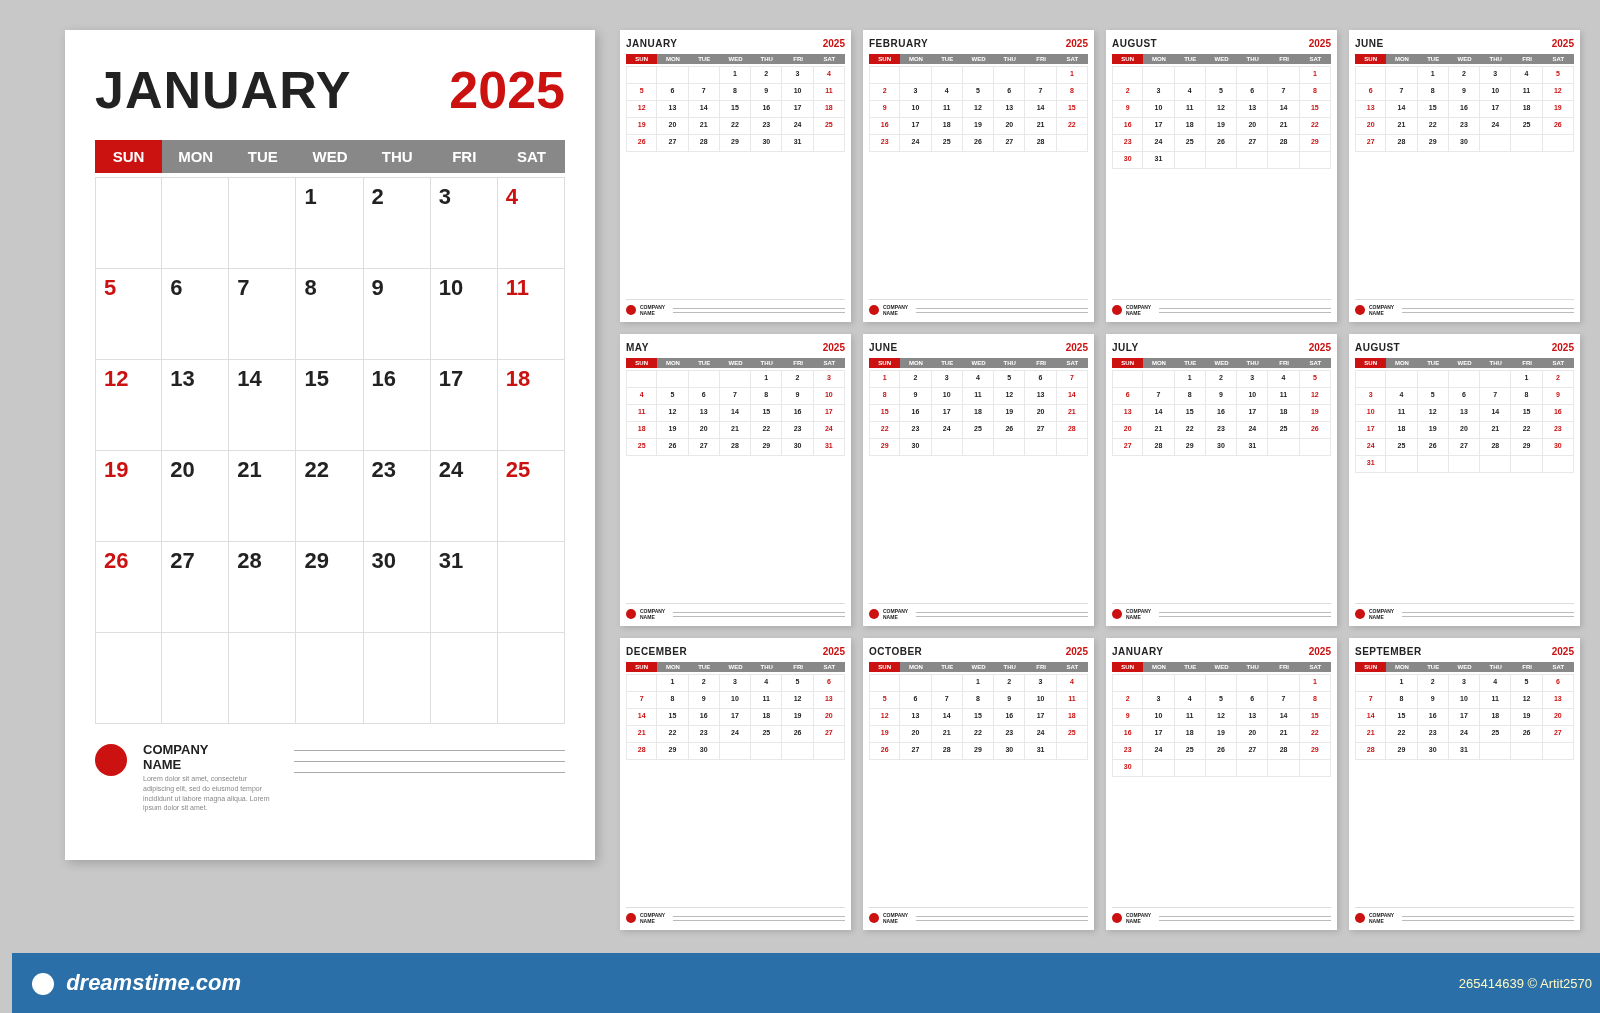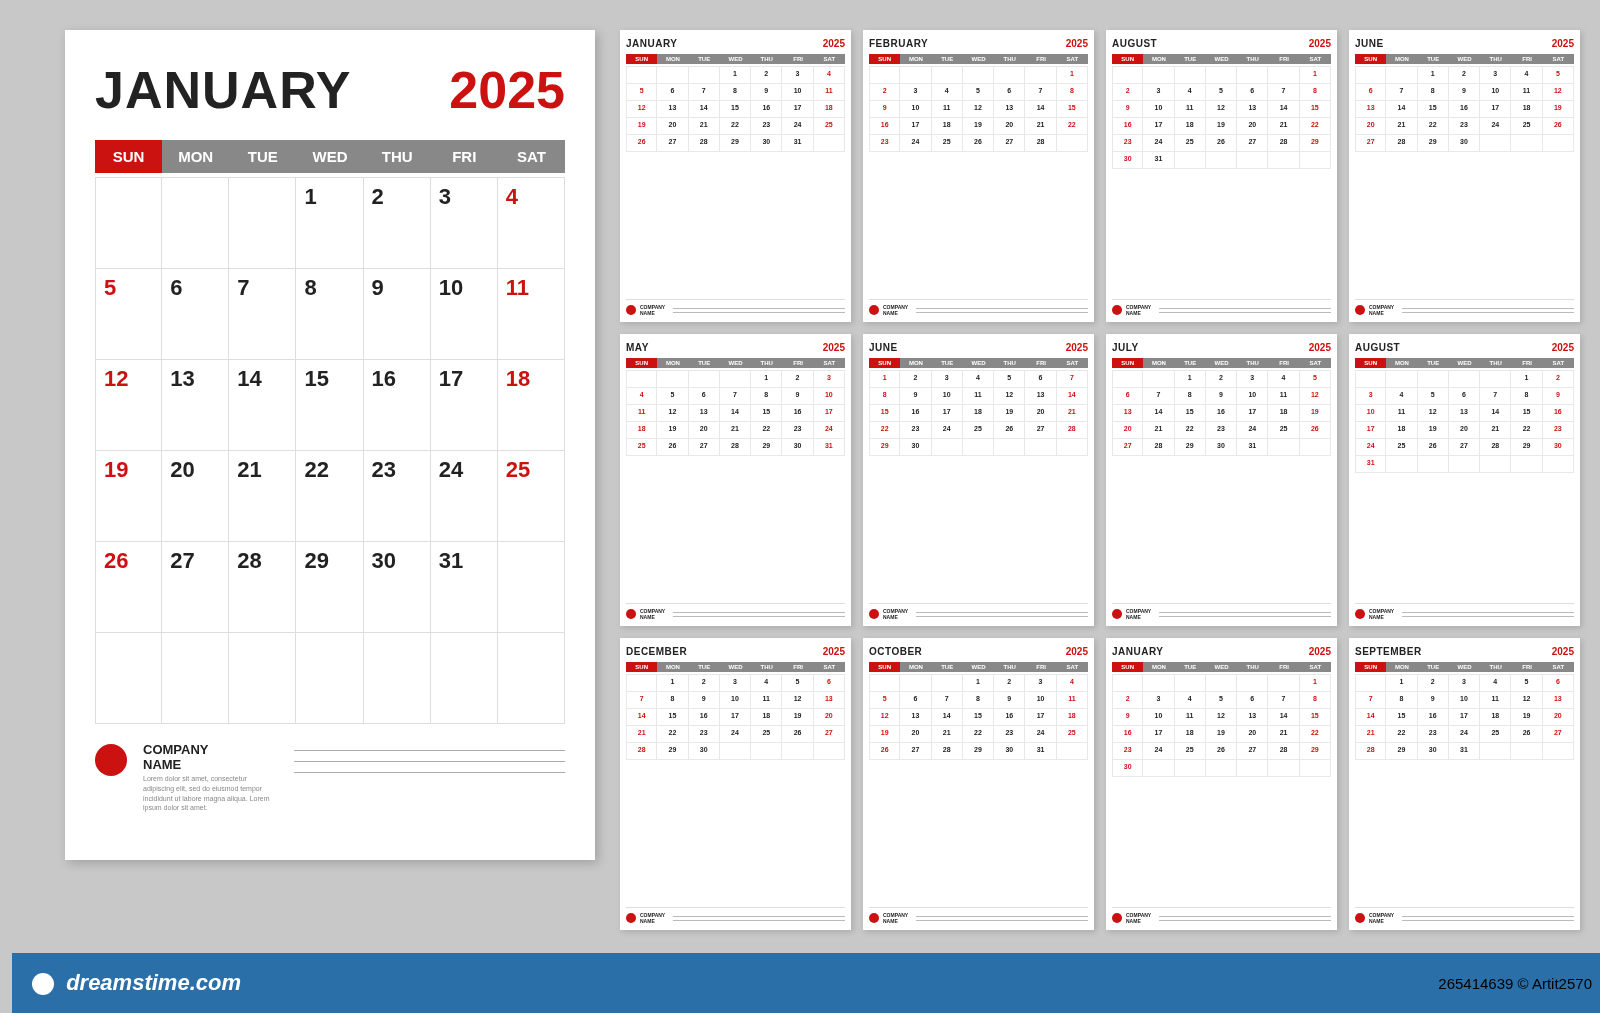--- a/index.html
+++ b/index.html
@@ -25,22 +25,22 @@
       padding: 8px 20px;
       justify-content: space-between;
     }
     .dreamstime-logo {
       color: white;
       font-size: 22px;
       font-weight: bold;
       font-style: italic;
     }
     .dreamstime-info {
-      color: #000000;
-      font-size: 15px;
+      color: #fef9c3;
+      font-size: 13px;
     }
 
     
     .main-calendar {
       position: absolute;
       left: 65px;
       top: 30px;
       width: 530px;
       height: 830px;
       background: white;

